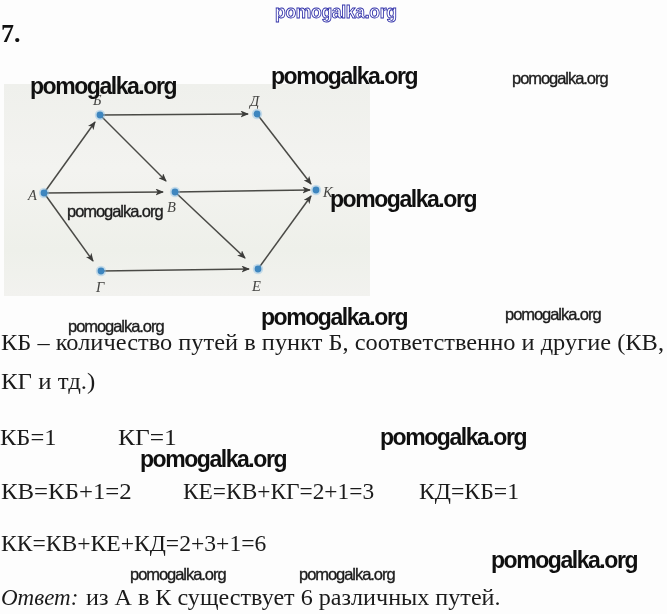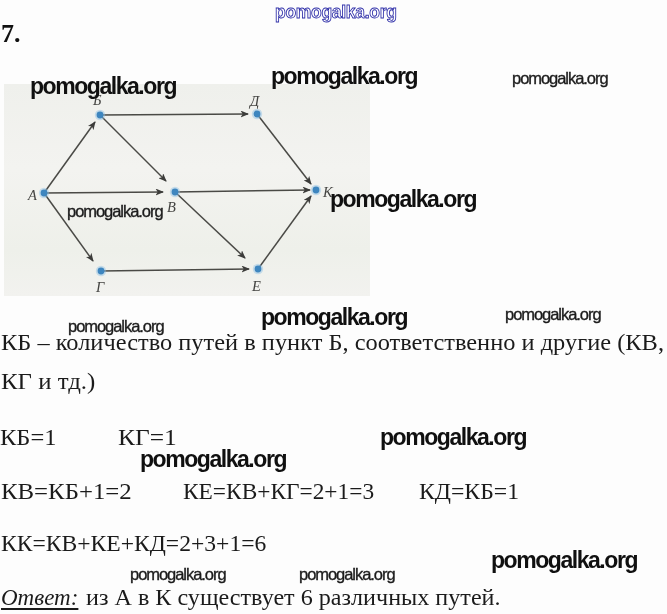--- a/index.html
+++ b/index.html
@@ -83,14 +83,14 @@
   <div class="abs wms" style="left:299px;top:565px;">pomogalka.org</div>
 
   <div class="abs ser" style="left:1px;top:330px;transform:scaleX(1.061);">КБ – количество путей в пункт Б, соответственно и другие (КВ,</div>
   <div class="abs ser" style="left:1px;top:369px;transform:scaleX(1.08);">КГ и тд.)</div>
   <div class="abs ser" style="left:0px;top:425px;transform:scaleX(1.065);">КБ=1</div>
   <div class="abs ser" style="left:118px;top:425px;transform:scaleX(1.105);">КГ=1</div>
   <div class="abs ser" style="left:1px;top:479px;transform:scaleX(1.079);">КВ=КБ+1=2</div>
   <div class="abs ser" style="left:183px;top:479px;transform:scaleX(1.016);">КЕ=КВ+КГ=2+1=3</div>
   <div class="abs ser" style="left:419px;top:479px;transform:scaleX(1.031);">КД=КБ=1</div>
   <div class="abs ser" style="left:1px;top:531px;transform:scaleX(1.026);">КК=КВ+КЕ+КД=2+3+1=6</div>
-  <div class="abs ser" style="left:1px;top:585px;font-style:italic;text-decoration:underline;text-underline-offset:3px;">Ответ:</div>
+  <div class="abs ser" style="left:1px;top:585px;font-style:italic;text-underline-offset:3px;">Ответ:</div>
   <div class="abs ser" style="left:86px;top:585px;transform:scaleX(1.049);">из А в К существует 6 различных путей.</div>
 
 </body></html>

